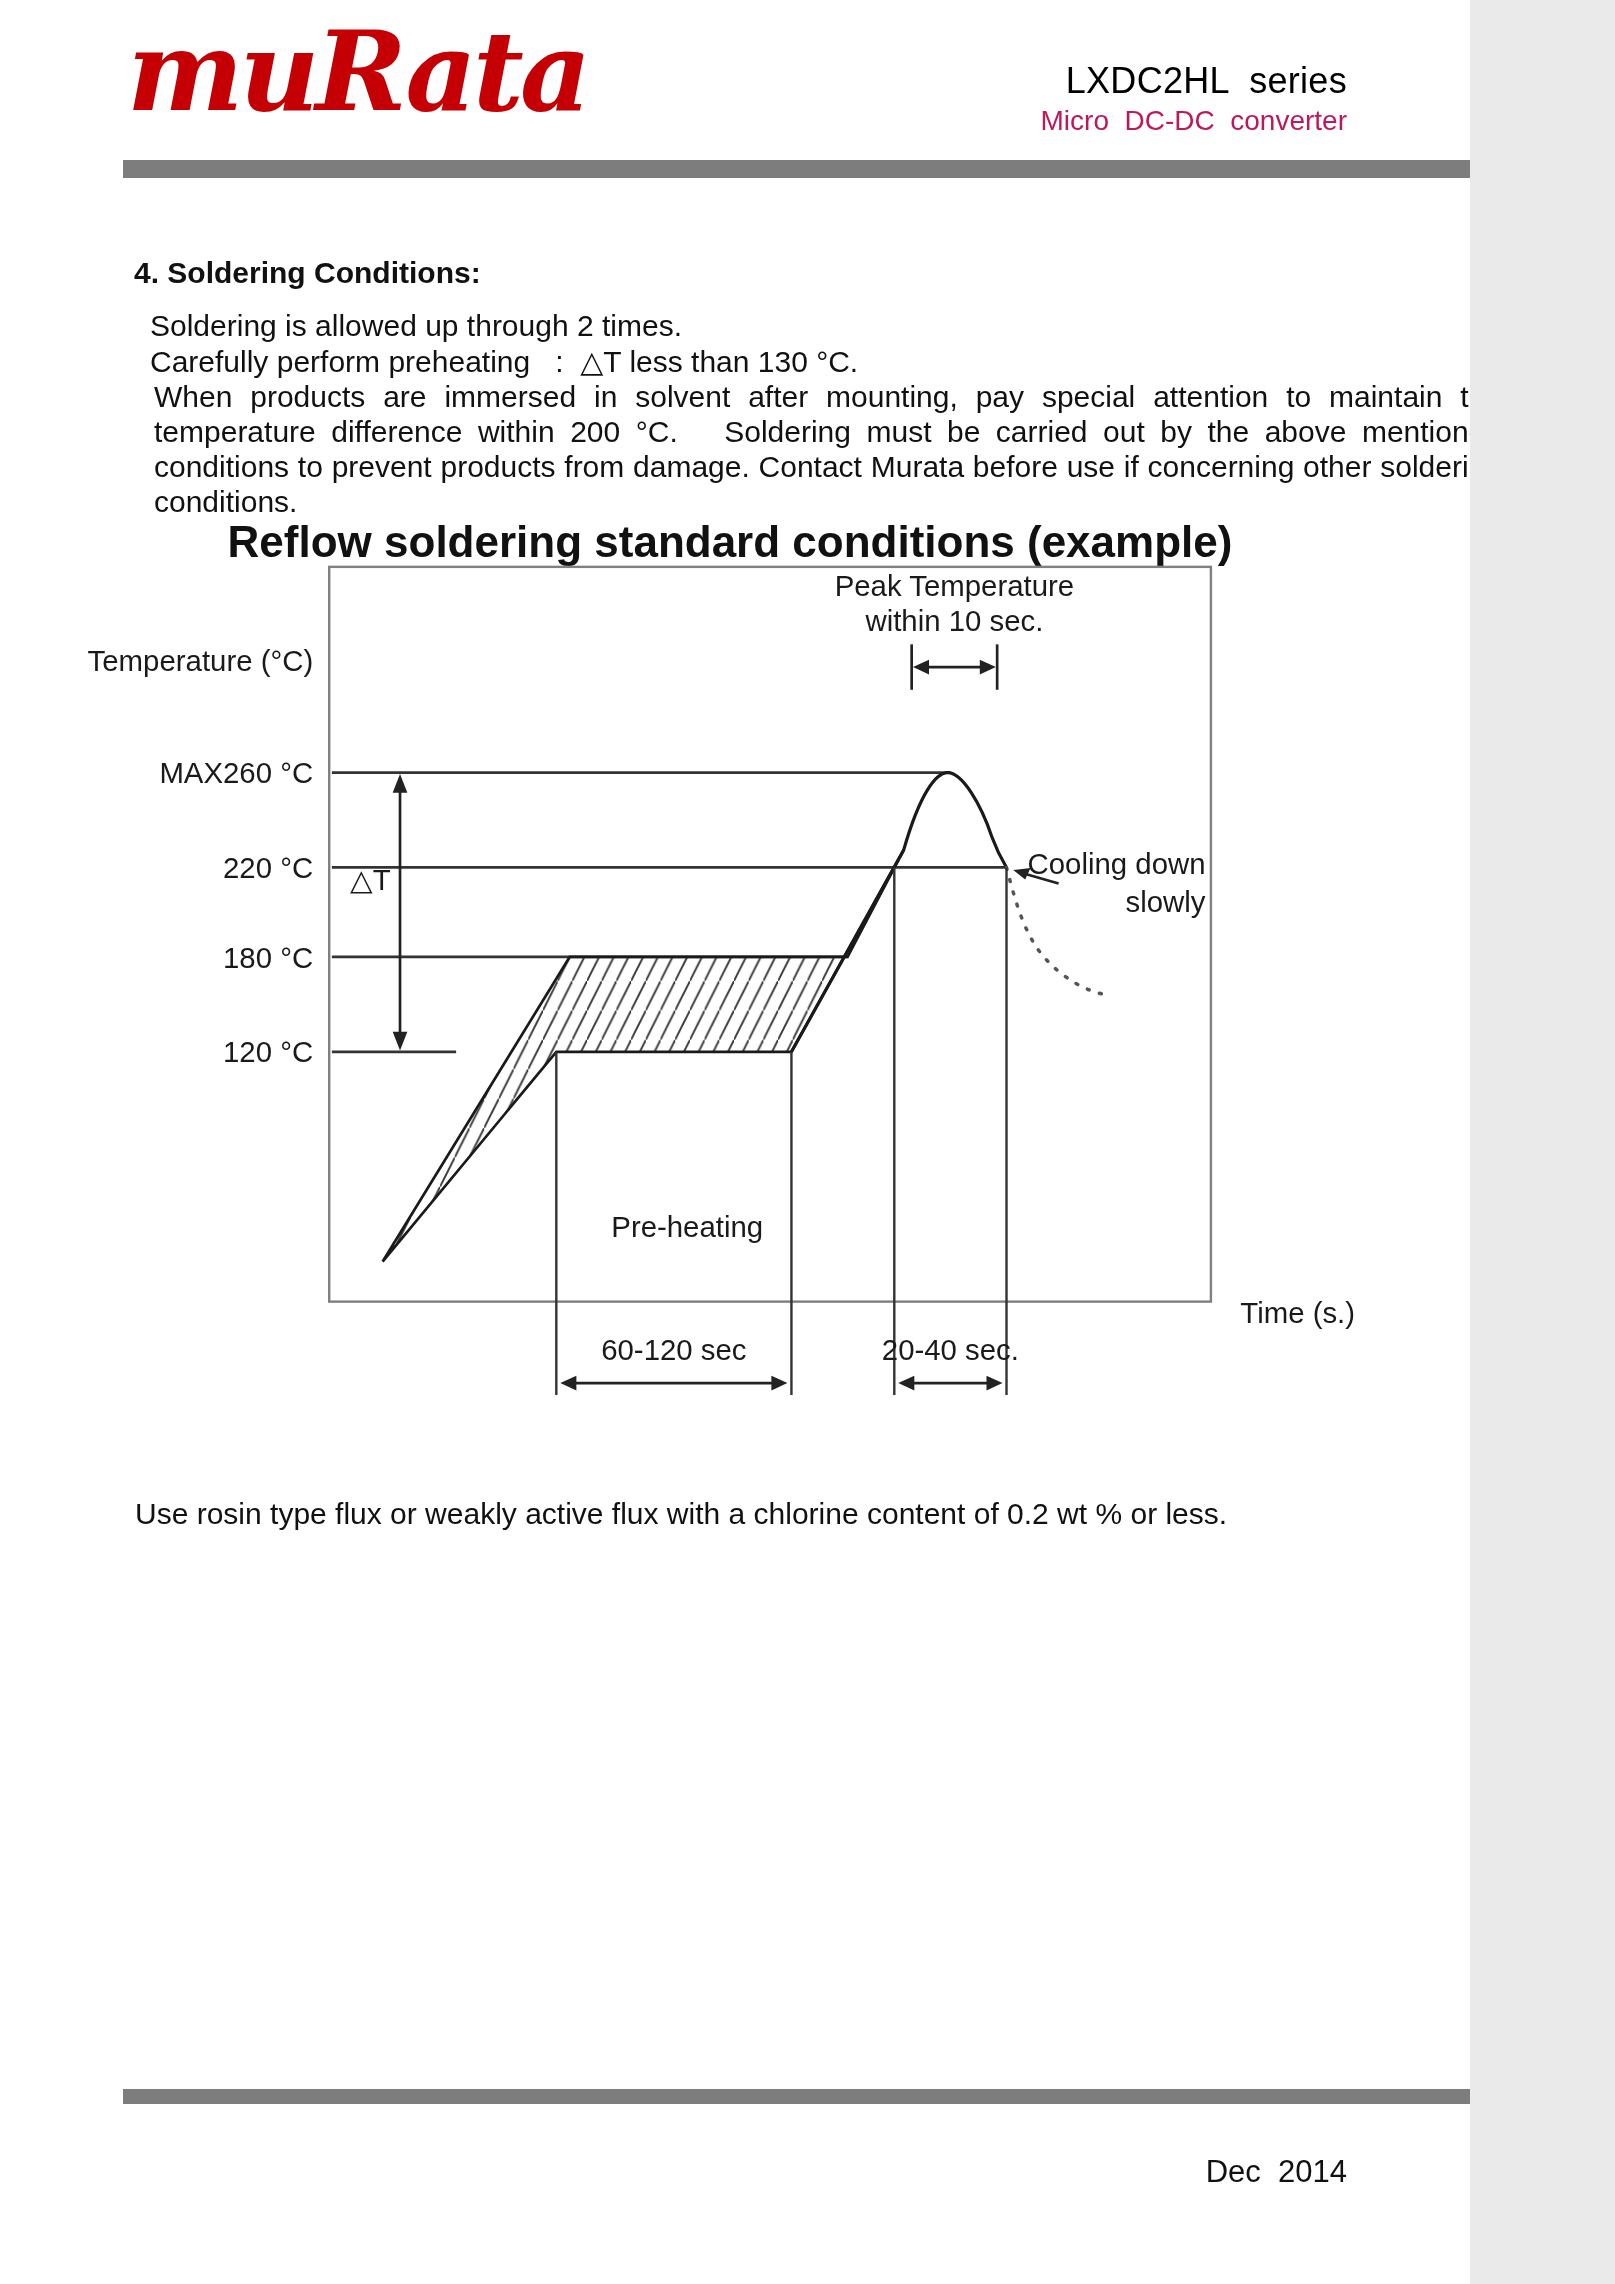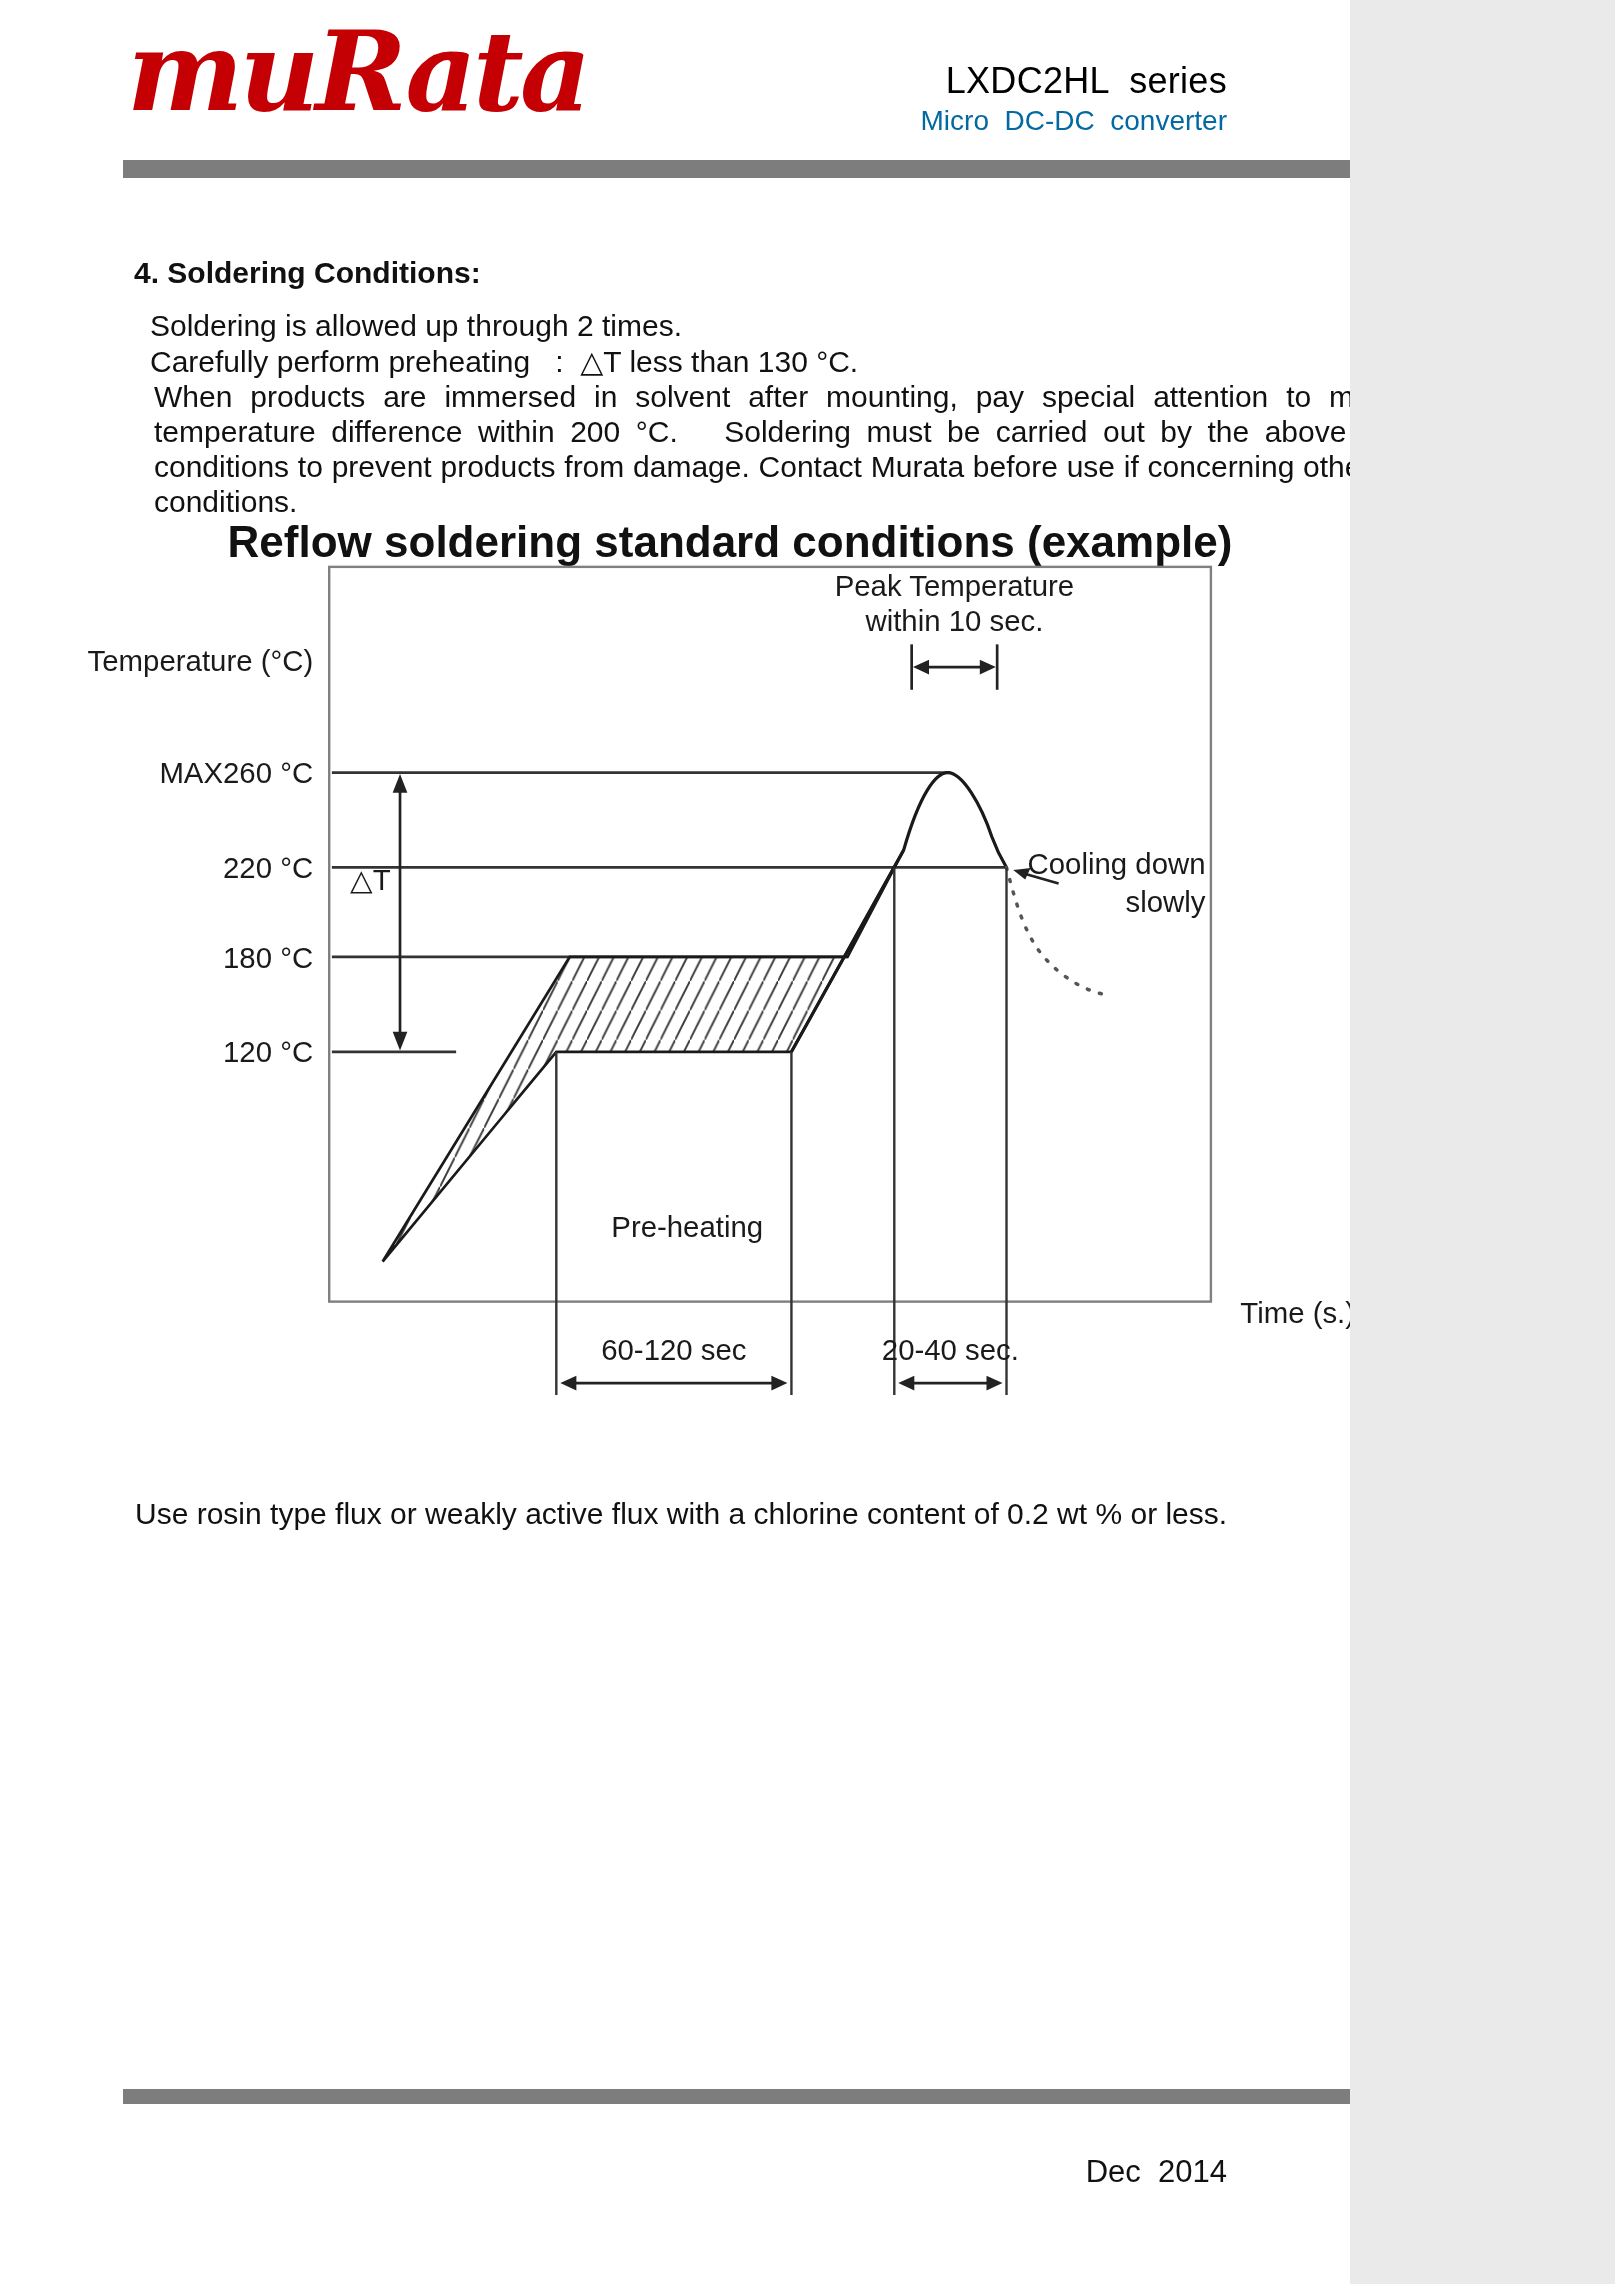--- a/index.html
+++ b/index.html
@@ -1,39 +1,39 @@
 <!DOCTYPE html>
 <html style="font-size:10.4px"><head>
 <meta charset="utf-8">
 <style>
   * { margin:0; padding:0; box-sizing:border-box; }
   html,body { background:#eaeaea; }
   .page {
     position:relative;
-    width:1350px; height:2284px;
+    width:1470px; height:2284px;
     background:#ffffff;
     font-family:"Liberation Sans", sans-serif;
     color:#111111;
     overflow:hidden;
   }
   .abs { position:absolute; }
   .pre { white-space:pre-wrap; }
 
   
   .logo {
     left:127px; top:17px;
     font-family:"DejaVu Serif", serif;
     font-style:italic; font-weight:900;
     font-size:110px; line-height:1;
     letter-spacing:-3.9px;
     color:#c40005;
   }
   .head-right { right:123px; top:60px; text-align:right; }
   .series-title { font-size:36px; font-weight:normal; color:#000; letter-spacing:0.3px; }
-  .series-subtitle { font-size:28px; margin-top:2.6px; color:#0369a1; }
+  .series-subtitle { font-size:28px; margin-top:2.6px; color:#be185d; }
   .bar { background:#7d7d7d; }
   .top-bar { left:123px; top:160px; width:1370px; height:17.6px; }
 
   
   .heading { left:134px; top:256px; font-size:30px; font-weight:bold; }
   .t { font-size:30px; line-height:35px; }
   .line1 { left:150px; top:308px; }
   .line2 { left:150px; top:344px; }
   .para  { left:154px; top:379px; width:1348px; text-align:justify; }
 

